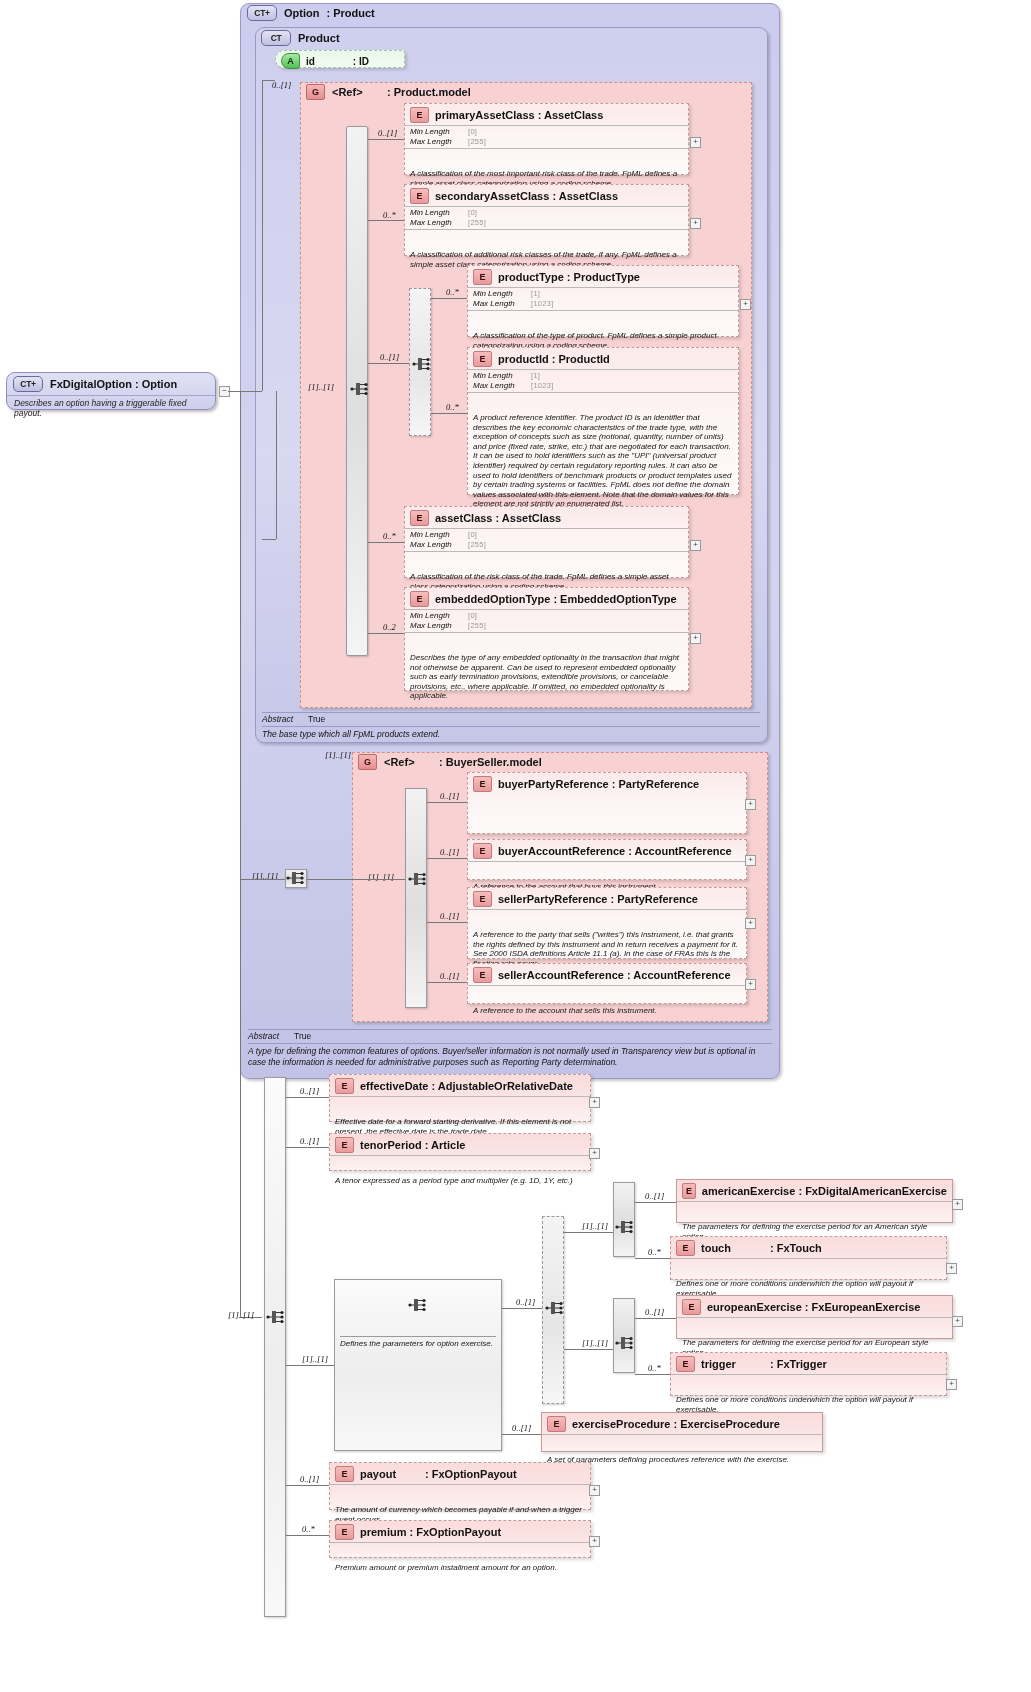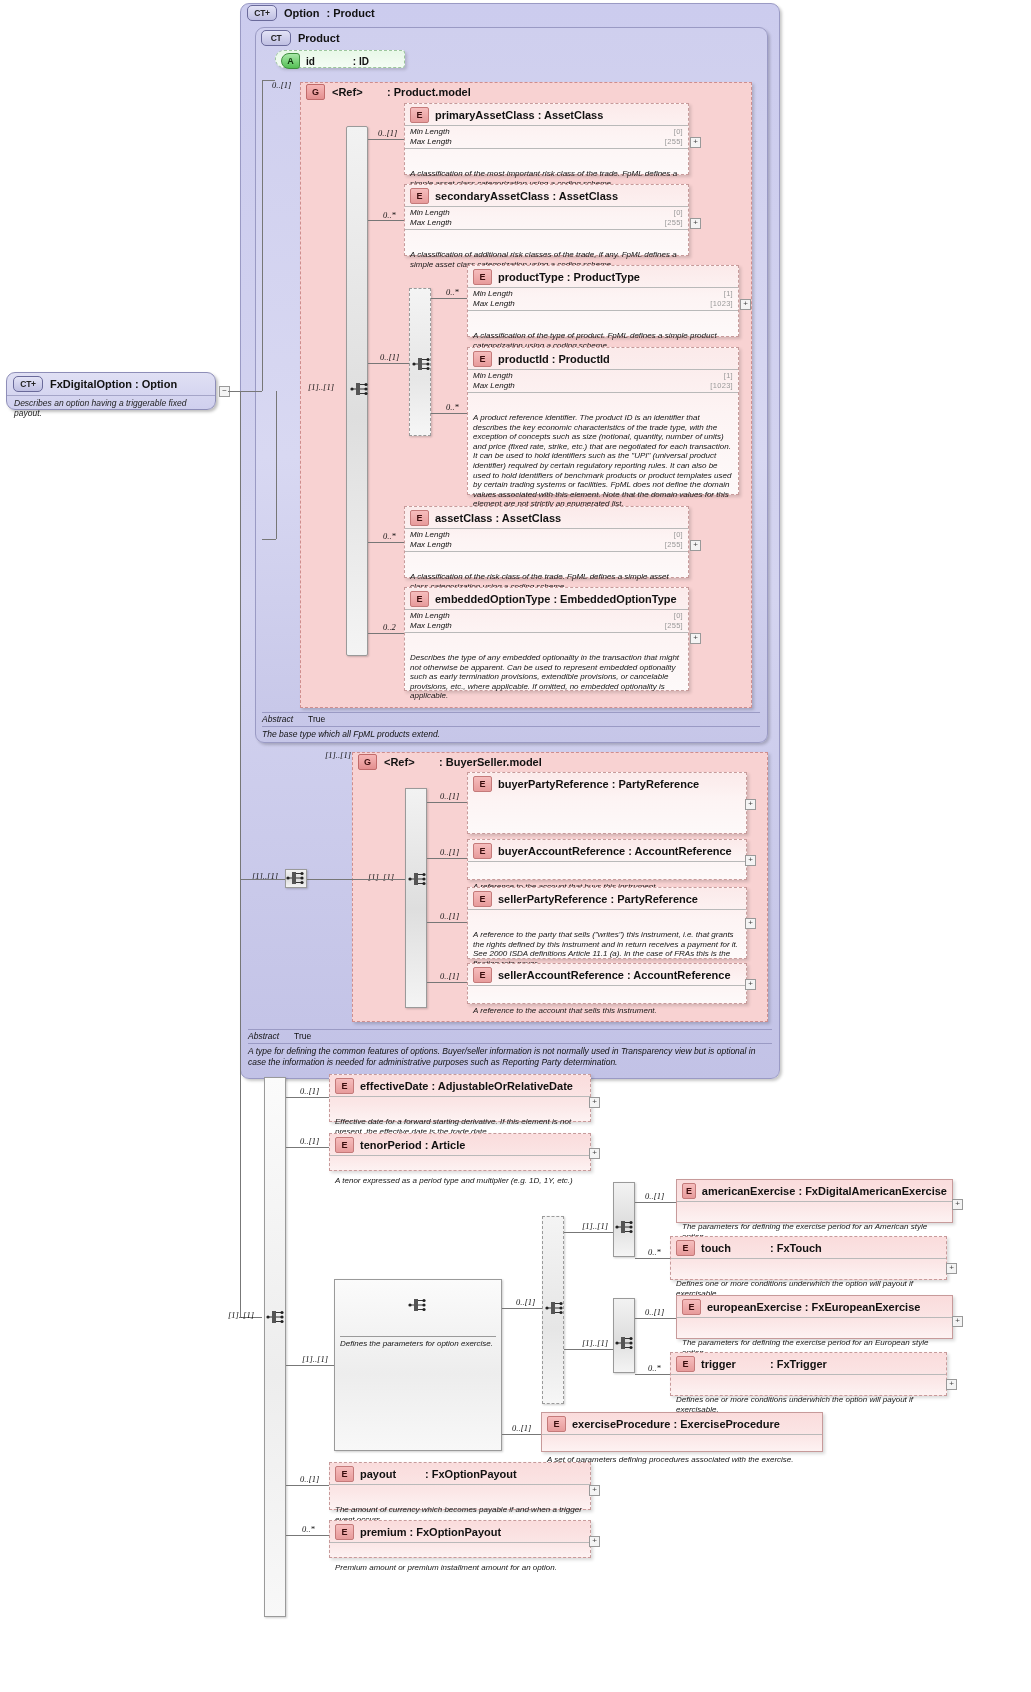--- a/index.html
+++ b/index.html
@@ -60,21 +60,21 @@
     border:1px dashed #c79a9a;
     box-shadow:2px 2px 3px rgba(0,0,0,.15);
   }
   .ecard.solid{border:1px solid #c79a9a;}
   .ecard.pinkfill{background:linear-gradient(180deg,#fadcdc 0%,#fbe6e6 60%,#fdf2f2 100%);}
   .ecard .ehead{display:flex;align-items:center;gap:6px;padding:3px 5px 2px 5px;}
   .ecard .props{
     border-top:1px solid #b9b9b9;font-size:8px;font-style:italic;
     padding:1px 5px 1px 5px;color:#111;
   }
-  .ecard .props .row{display:flex;line-height:10px;justify-content:space-between;}
+  .ecard .props .row{display:flex;line-height:10px;}
   .ecard .props .pk{width:58px;}
   .ecard .props .pv{color:#999;font-style:normal;font-size:7.5px;letter-spacing:.3px;}
   .ecard .edesc{
     border-top:1px solid #b9b9b9;font-size:8px;font-style:italic;color:#151515;
     padding:20px 5px 3px 5px;line-height:9.6px;
   }
 
   
   .plusbox{
     position:absolute;width:9px;height:9px;border:1px solid #999;background:#f4f4f4;
@@ -618,21 +618,21 @@
   <div class="ln lnh" style="left:635px;top:1374px;width:35px;"></div>
 
   <div class="abs ecard pinkfill solid" style="left:541px;top:1412px;width:282px;height:40px;">
     <div class="ehead">
       <span class="chip chip-e">E</span>
       <span class="hdr-title">
         <span>exerciseProcedure</span>
         <span>: ExerciseProcedure</span>
       </span>
     </div>
-    <div class="edesc">A set of parameters defining procedures associated with the exercise.</div>
+    <div class="edesc">A set of parameters defining procedures reference with the exercise.</div>
   </div>
   <div class="card" style="left:512px;top:1423px;">0..[1]</div>
   <div class="ln lnh" style="left:502px;top:1434px;width:39px;"></div>
 
   <div class="abs ecard pinkfill" style="left:329px;top:1462px;width:262px;height:48px;">
     <div class="ehead">
       <span class="chip chip-e">E</span>
       <span class="hdr-title">
         <span style="display:inline-block;width:62px;">payout</span>
         <span>: FxOptionPayout</span>

